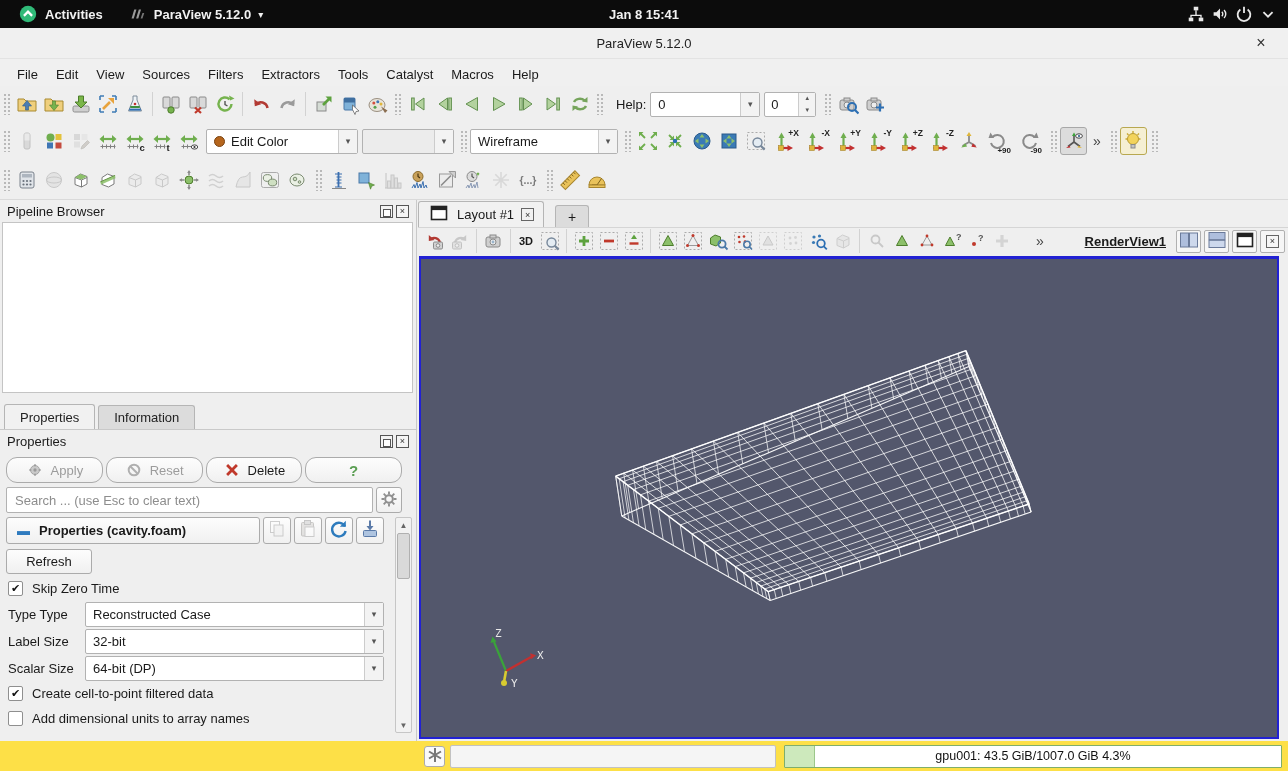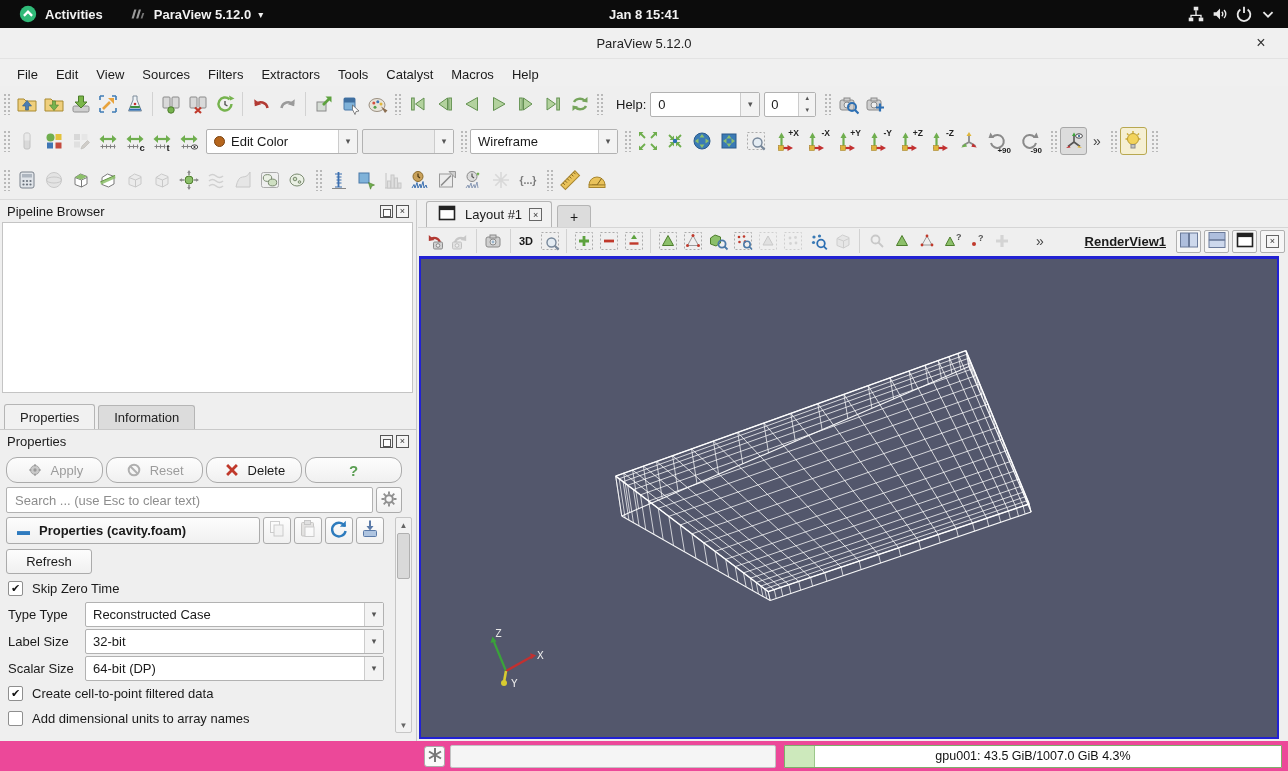--- a/index.html
+++ b/index.html
@@ -86,34 +86,34 @@
   .cb{width:15px;height:15px;background:#fff;border:1px solid #8f8f8f;border-radius:2px;display:flex;align-items:center;justify-content:center;font-size:11px;color:#111;flex:none}
   .frow{position:absolute;left:8px;right:32px;height:26px;display:flex;align-items:center}
   .frow .flabel{width:77px;flex:none}
   .frow .combo{flex:1}
   .vscroll{position:absolute;top:87px;bottom:8px;right:4px;width:17px;background:#f2f2f2;border:1px solid #c6c6c6;border-radius:2px}
   .vs-arrow{position:absolute;left:0;right:0;height:14px;display:flex;align-items:center;justify-content:center;font-size:8px;color:#666}
   .vs-thumb{position:absolute;left:1px;right:1px;top:15px;height:46px;background:#d9d9d9;border:1px solid #b0b0b0;border-radius:2px}
 
   
   .right{position:absolute;top:0;left:418px;right:0;height:100%;background:#efefef}
-  .vtabs{height:27px;display:flex;align-items:flex-end;padding-left:8px;gap:5px}
+  .vtabs{height:27px;display:flex;align-items:flex-end;padding-left:0;gap:11px}
   .vtab{height:26px;display:flex;align-items:center;gap:7px;padding:0 9px;border:1px solid #b5b5b5;border-bottom:none;border-radius:3px 3px 0 0;background:#f1f1f1}
   .vtab.plus{height:22px;padding:0 12px;background:#dcdcdc;font-size:14px}
   .tabclose{width:13px;height:13px;border:1px solid #666;display:flex;align-items:center;justify-content:center;font-size:9px;color:#333}
   .vtoolbar{height:27px;display:flex;align-items:center;padding-left:4px;border-top:1px solid #d5d5d5}
   .vti{width:25px;height:24px;display:inline-flex;align-items:center;justify-content:center;flex:none}
   .viewname{font-weight:bold;text-decoration:underline;margin:0 10px}
   .winbtn{width:25px;height:23px;border:1px solid #b0b0b0;border-radius:2px;background:#f6f6f6;display:flex;align-items:center;justify-content:center;margin-right:3px}
   .viewport{position:absolute;top:56px;left:1px;right:9px;bottom:2px;background:#53576c;border:2px solid #2121d3;border-top-width:3px}
   .viewport svg.mesh{position:absolute;inset:0;width:100%;height:100%}
   .triad{position:absolute;left:28px;bottom:28px}
 
   
-  .statusbar{position:absolute;bottom:0;left:0;right:0;height:30px;background:#ec4899;display:flex;align-items:center}
+  .statusbar{position:absolute;bottom:0;left:0;right:0;height:30px;background:#fde047;display:flex;align-items:center}
   .sb-spacer{width:424px;flex:none}
   .sbtn{width:21px;height:21px;border:1px solid #ababab;border-radius:3px;background:#fafafa;display:flex;align-items:center;justify-content:center;flex:none}
   .progress{width:326px;height:23px;margin-left:5px;border:1px solid #c2c2c2;border-radius:2px;background:#f5f5f5;flex:none}
   .memwidget{flex:1;height:23px;margin:0 6px 0 8px;border:1px solid #7fae6b;background:#fff;position:relative;border-radius:1px;overflow:hidden}
   .memfill{position:absolute;left:0;top:0;bottom:0;background:#cde9bc;border-right:1px solid #9cc78a}
   .memtext{position:absolute;inset:0;display:flex;align-items:center;justify-content:center;font-size:12.5px;color:#111}
 </style>
 </head>
 <body>
 

